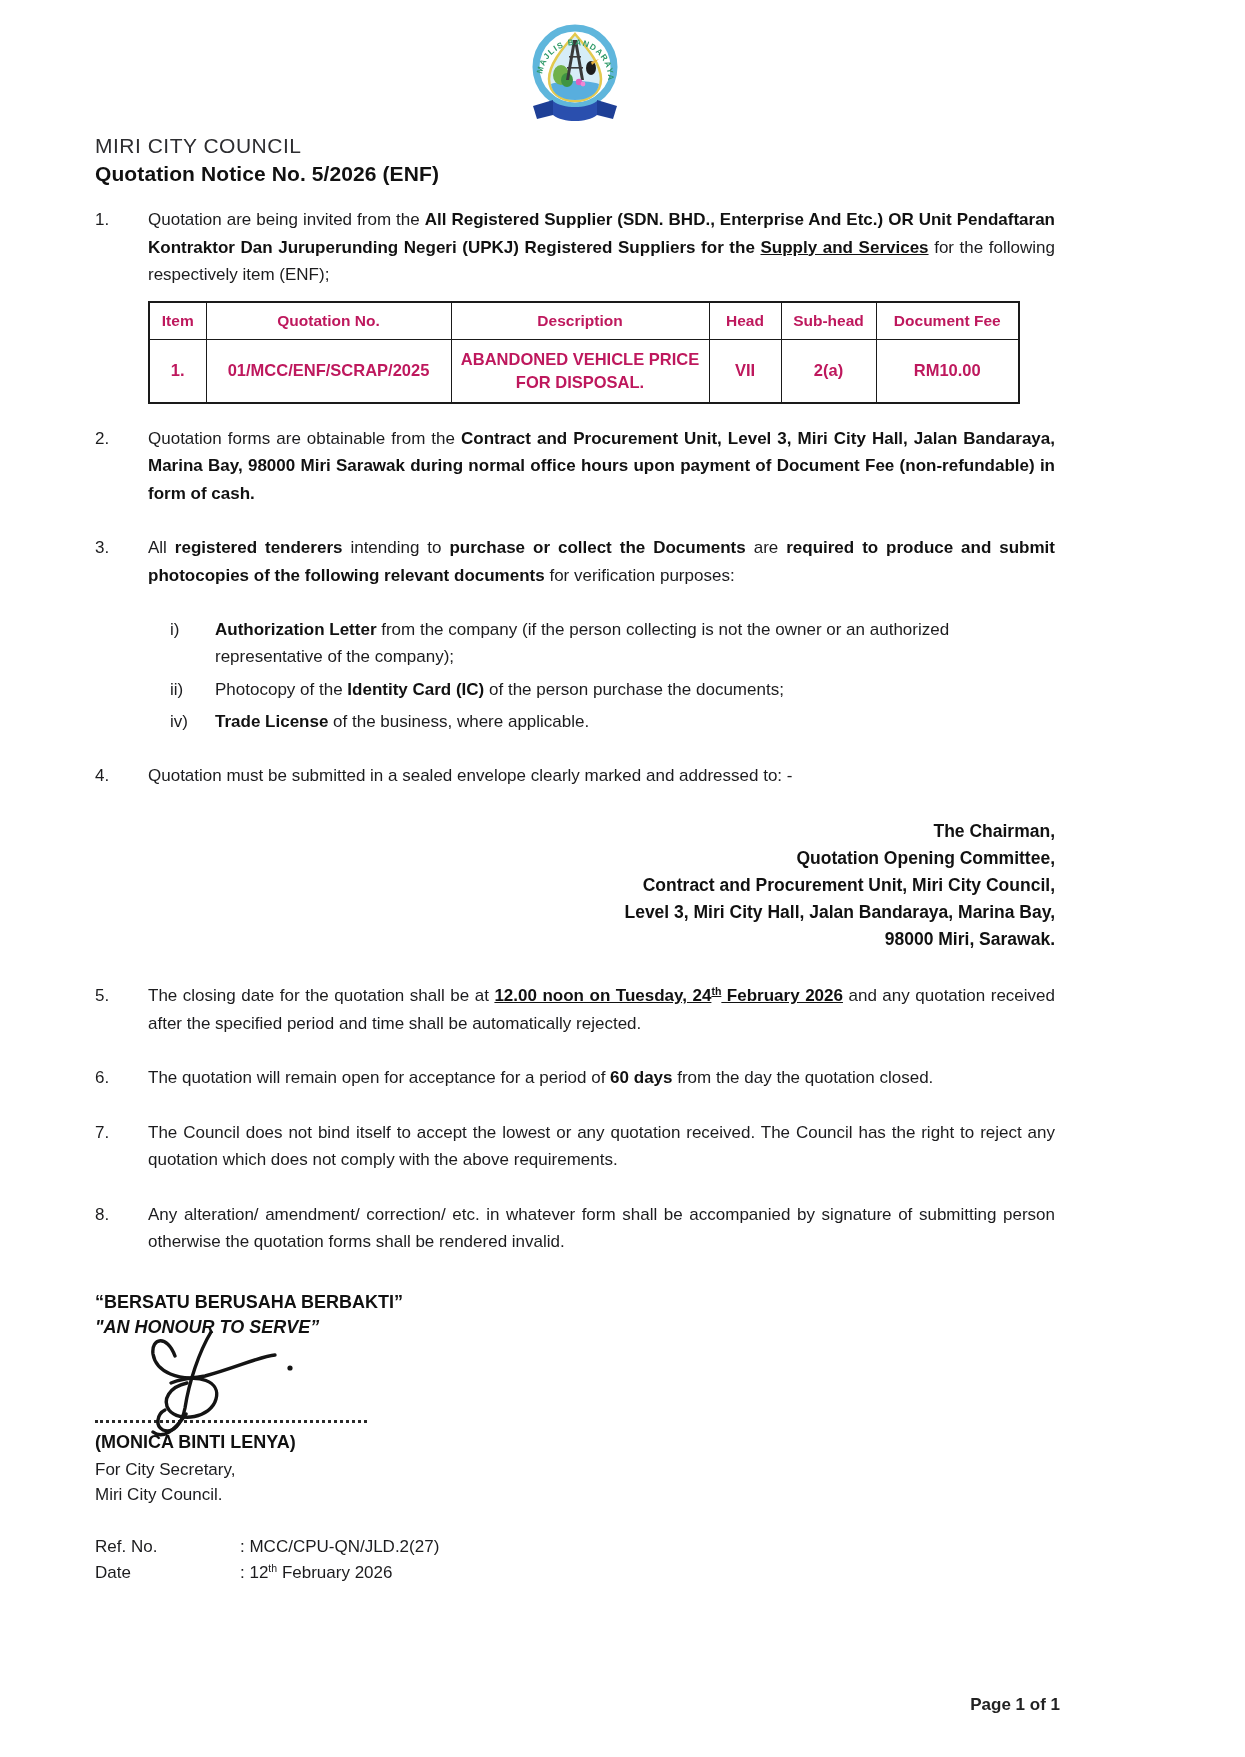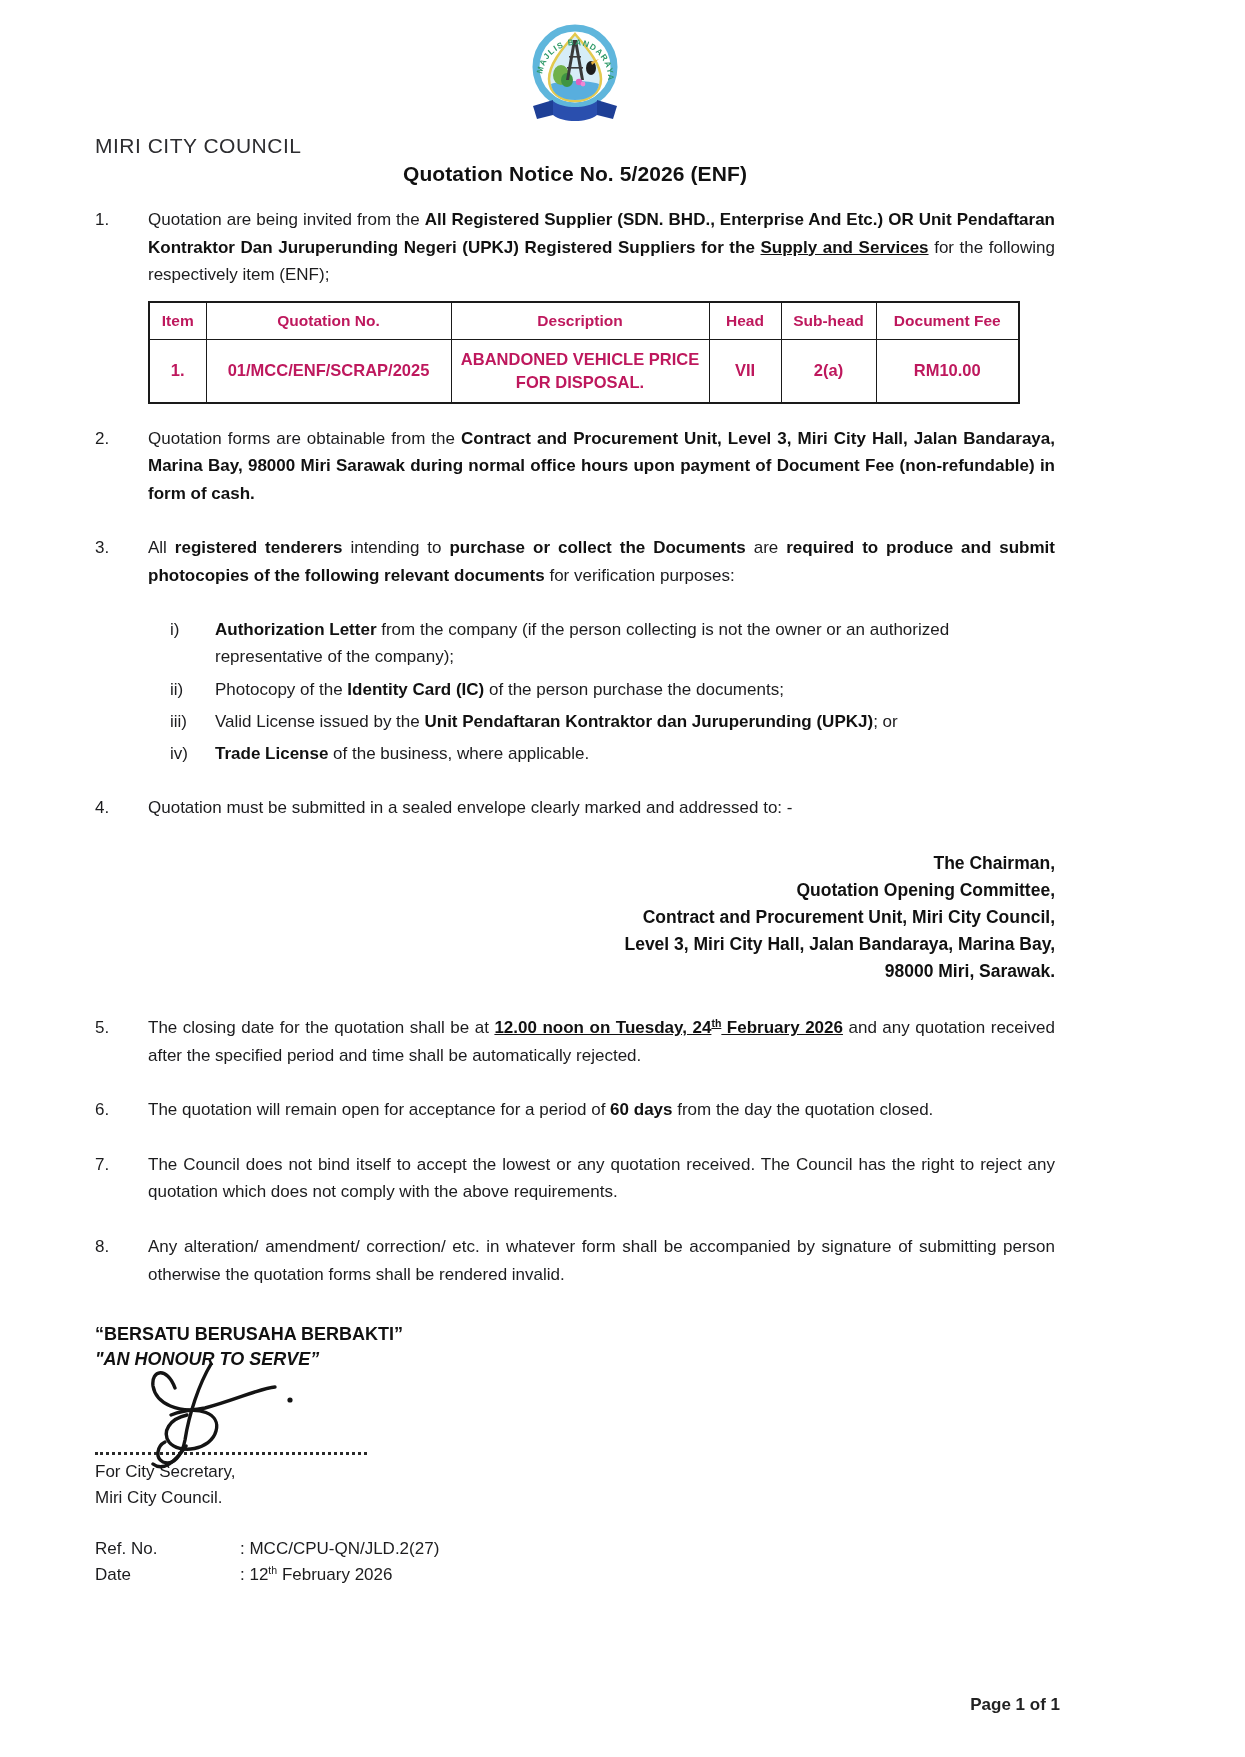--- a/index.html
+++ b/index.html
@@ -13,21 +13,21 @@
     color:#1c1c1e;
     overflow:hidden;
   }
   
   .crest-wrap{text-align:center;margin-bottom:2px;}
   .org-name{
     font-size:21px;font-weight:400;color:#2d2d30;
     letter-spacing:.5px;margin-top:4px;
   }
   .notice-title{
-    text-align:center;font-size:21px;font-weight:700;color:#111;
+    text-align:left;font-size:21px;font-weight:700;color:#111;
     margin-top:4px;letter-spacing:.1px;
   }
   
   .clause{display:flex;margin-top:27px;font-size:17px;line-height:1.62;}
   .clause .num{width:53px;flex:0 0 53px;}
   .clause .body{flex:1;}
   .just{text-align:justify;}
   
   .qtable-wrap{margin:12px 0 0 53px;}
   table.qtable{border-collapse:collapse;table-layout:fixed;width:870px;border:2px solid #1a1a1a;}
@@ -156,24 +156,20 @@
   <div class="sublist">
     <div class="subitem">
       <div class="snum">i)</div>
       <div class="sbody"><span style="font-weight: 700; color: rgb(17, 17, 17);">Authorization Letter</span><span> from the company (if the person collecting is not the owner or an authorized representative of the company);</span></div>
     </div>
     <div class="subitem">
       <div class="snum">ii)</div>
       <div class="sbody"><span>Photocopy of the </span><span style="font-weight: 700; color: rgb(17, 17, 17);">Identity Card (IC)</span><span> of the person purchase the documents;</span></div>
     </div>
     <div class="subitem">
-      <div class="snum">iii)</div>
-      <div class="sbody"><span>Valid License issued by the </span><span style="font-weight: 700; color: rgb(17, 17, 17);">Unit Pendaftaran Kontraktor dan Juruperunding (UPKJ)</span><span>; or</span></div>
-    </div>
-    <div class="subitem">
       <div class="snum">iv)</div>
       <div class="sbody"><span style="font-weight: 700; color: rgb(17, 17, 17);">Trade License</span><span> of the business, where applicable.</span></div>
     </div>
   </div>
 
   <div class="clause">
     <div class="num">4.</div>
     <div class="body"><span>Quotation must be submitted in a sealed envelope clearly marked and addressed to: -</span></div>
   </div>
 
@@ -214,20 +210,21 @@
         <path d="M88,6 C76,26 66,56 62,82 C59,98 50,108 40,104 C32,100 34,88 42,84"></path>
         <path d="M52,30 C44,8 28,12 30,28 C33,46 56,56 82,50 C112,42 138,30 152,29"></path>
         <path d="M48,57 C76,46 98,56 93,73 C88,92 56,97 46,84 C39,74 46,61 64,57"></path>
         <path d="M63,88 C52,104 40,114 30,106"></path>
       </g>
       <circle cx="167" cy="42" r="2.6" fill="#141414"></circle>
     </svg>
   </div>
   <div class="dotline"></div>
 
+  <div class="signatory-name">(MONICA BINTI LENYA)</div>
   <div class="signatory-role">
     <div>For City Secretary,</div>
     <div>Miri City Council.</div>
   </div>
 
   <div class="refblock">
     <div class="refrow">
       <div class="reflabel">Ref. No.</div>
       <div>: MCC/CPU-QN/JLD.2(27)</div>
     </div>

